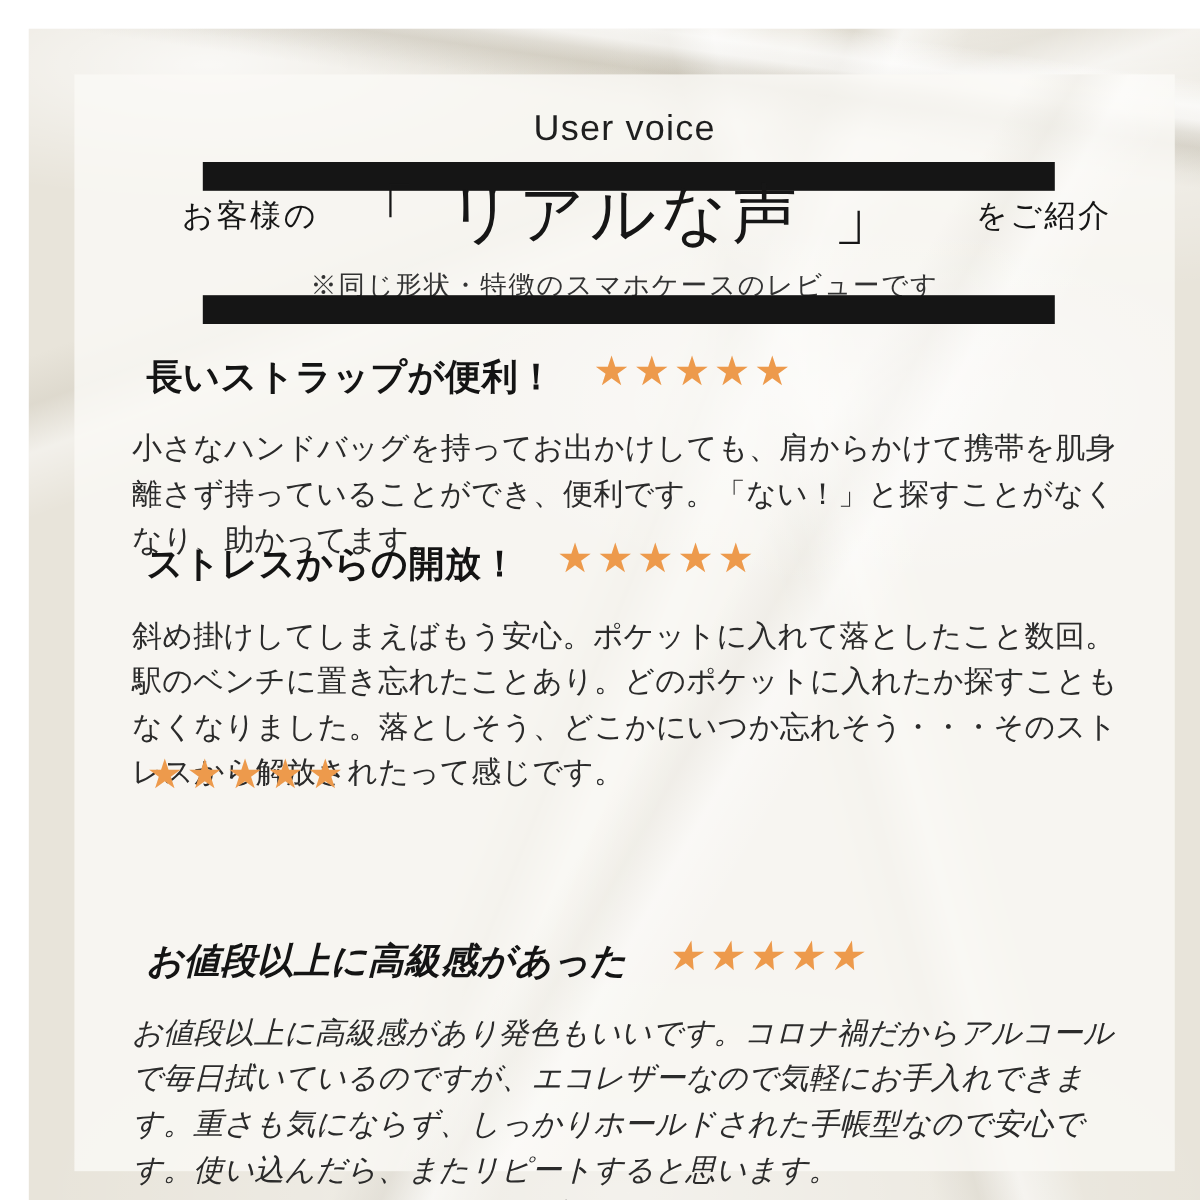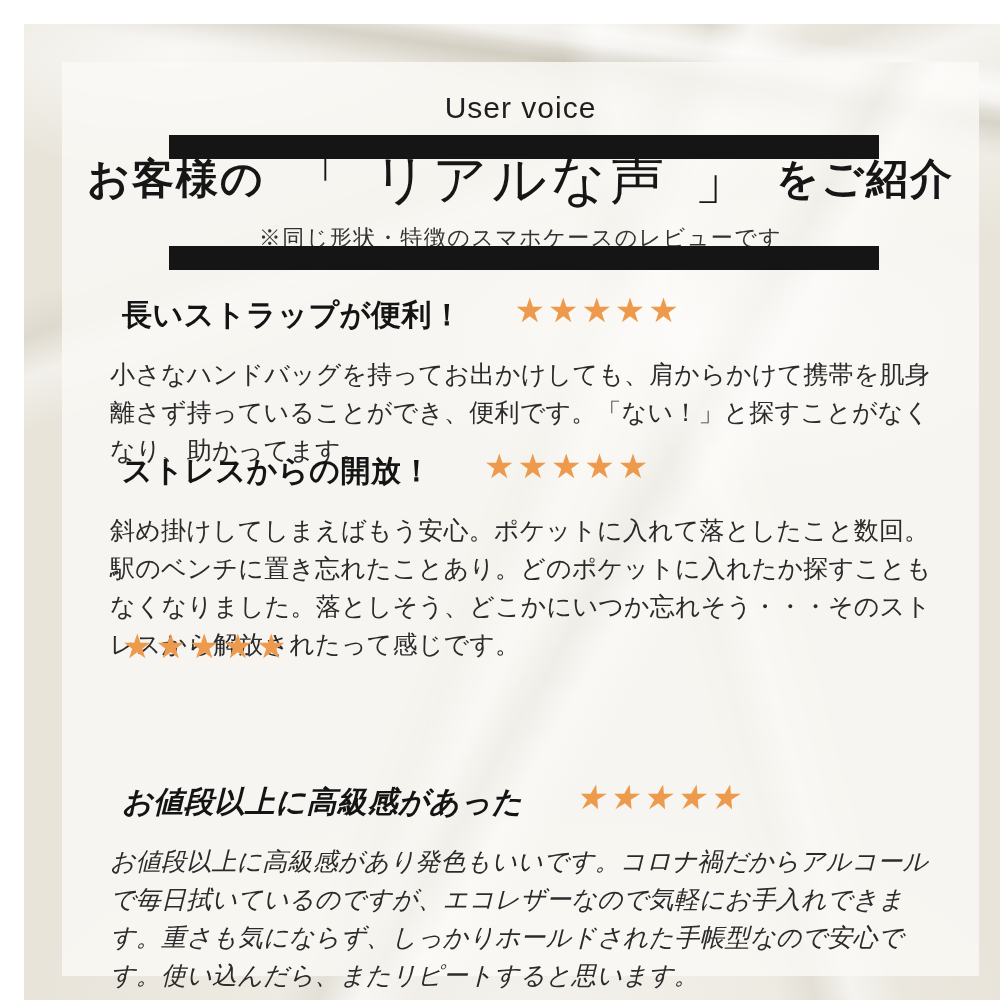--- a/index.html
+++ b/index.html
@@ -57,21 +57,21 @@
   }
   .rule-top { top: 73px; }
   .rule-bottom { top: 184px; }
 
   .main-title {
     position: absolute; top: 80px; left: 0; width: 100%; height: 74px;
     display: flex; justify-content: center; align-items: center;
     white-space: nowrap;
     color: #161616;
   }
-  .t-small { font-size: 42px; font-weight: 700; letter-spacing: 2px; }
+  .t-small { font-size: 26px; font-weight: 400; letter-spacing: 2px; margin-left: 37px; }
   .t-bracket { font-size: 56px; font-weight: 300; line-height: 1; margin: 0 2px; }
   .t-big { font-size: 54px; font-weight: 400; letter-spacing: 4px; line-height: 1; }
 
   .note {
     position: absolute; top: 151px; left: 0; width: 100%;
     text-align: center;
     font-size: 22px; line-height: 26px;
     color: #333; letter-spacing: 1.5px;
     font-weight: 400;
   }
@@ -79,21 +79,21 @@
   
   .review {
     position: absolute; left: 24px; width: 880px;
   }
   .review-1 { top: 222px; }
   .review-2 { top: 378px; }
   .review-3 { top: 558px; }
   .review-4 { top: 709px; font-style: italic; }
 
   .review-head {
-    display: flex; align-items: center; gap: 28px;
+    display: flex; align-items: center; gap: 8px;
     height: 38px;
   }
   .review-head h2 {
     font-size: 30px; line-height: 38px;
     font-weight: 800; color: #141414;
     letter-spacing: 0.5px;
   }
   .stars {
     font-size: 34px; line-height: 38px;
     color: #ed9a4c; letter-spacing: 3px;

